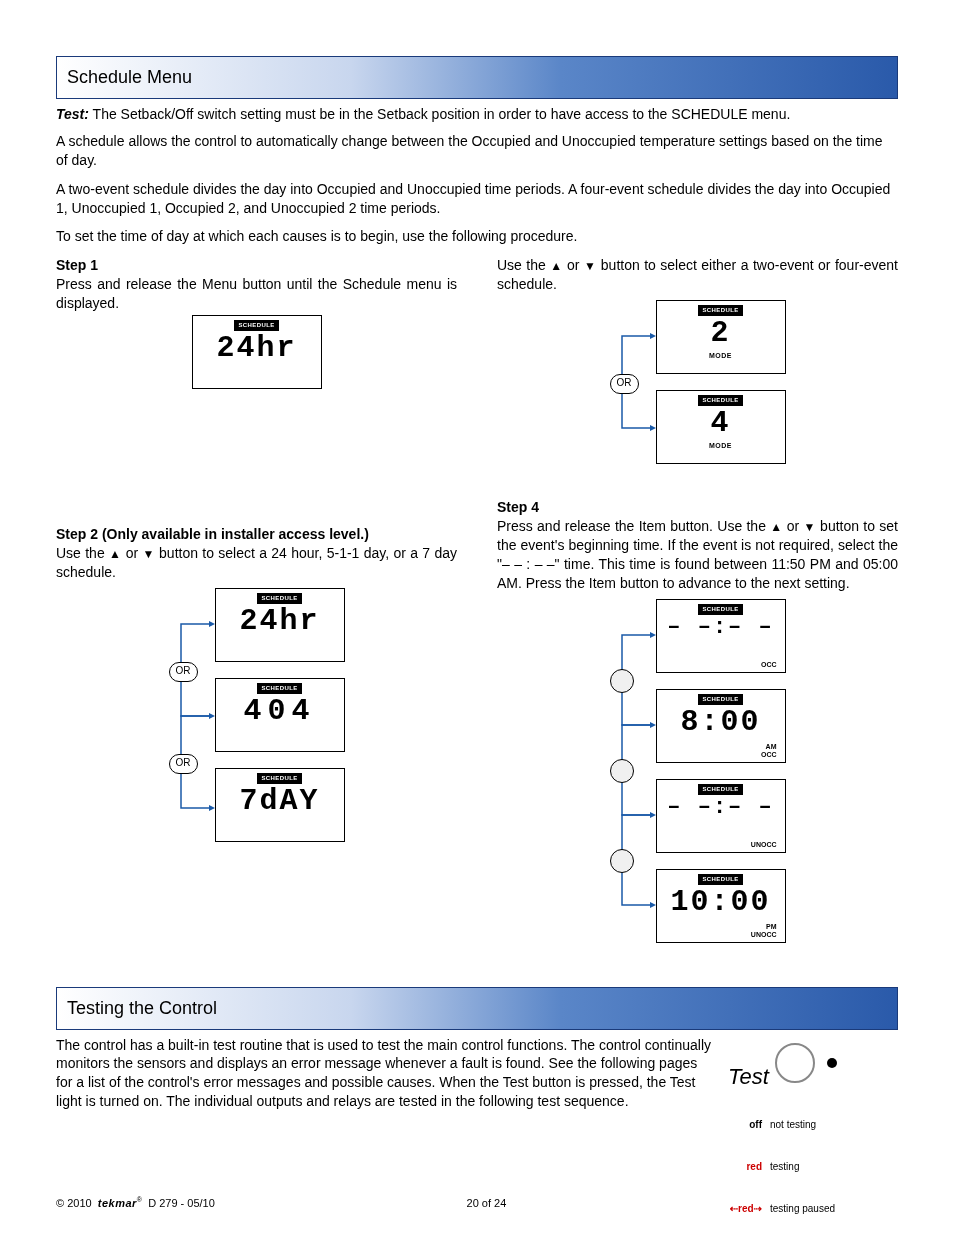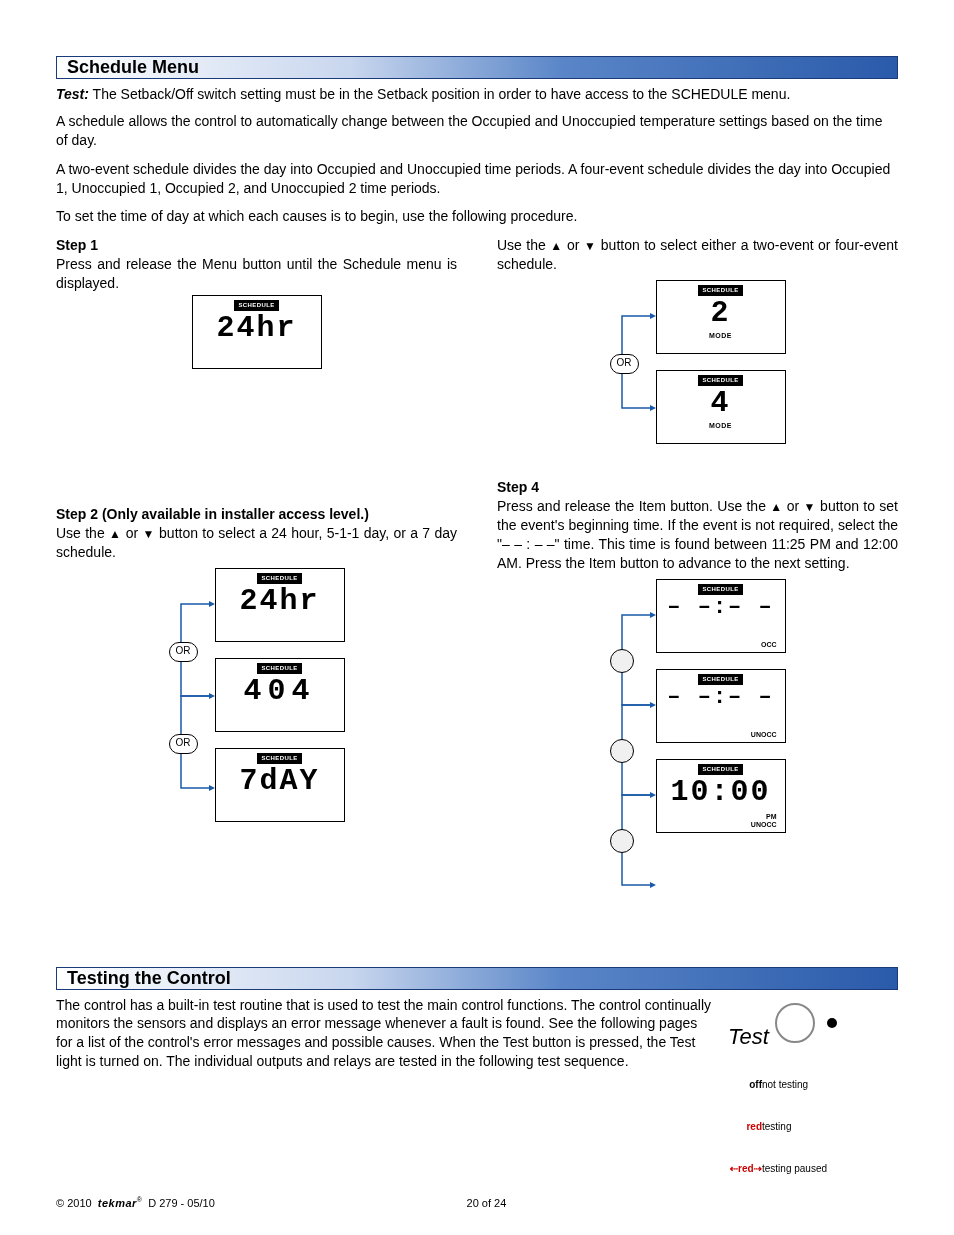--- a/index.html
+++ b/index.html
@@ -14,23 +14,23 @@
   .page {
     width: 954px;
     height: 1235px;
     box-sizing: border-box;
     padding: 56px 56px 20px 56px;
     position: relative;
   }
   .section-header {
     border: 1px solid #1a3a7a;
     background: linear-gradient(to right, #fff 0%, #c8d6ee 35%, #5a86c8 60%, #2a5aaa 100%);
-    padding: 0 10px;
+    padding: 10px 10px;
     font-size: 18px;
-    font-weight: bold;
+    font-weight: normal;
     color: #000;
     margin-bottom: 6px;
   }
   .note-line { margin-bottom: 8px; }
   .bold-italic { font-weight: bold; font-style: italic; }
   .subhead { font-weight: bold; margin-top: 4px; margin-bottom: 2px; }
   p { margin: 0 0 10px 0; line-height: 1.35; }
   .columns {
     display: flex;
     gap: 40px;
@@ -118,21 +118,21 @@
     font-size:11px;
     display:flex;
     justify-content:space-between;
     align-items:baseline;
   }
   .footer .brand { font-weight:bold; font-style:italic; letter-spacing:.5px; }
   .test-circle { width:36px; height:36px; border:2px solid #888; border-radius:50%; display:inline-block; vertical-align:middle; }
   .test-dot { width:10px; height:10px; border-radius:50%; background:#000; display:inline-block; vertical-align:middle; margin-left:6px; }
   .test-title { font-size:22px; font-style:italic;margin-top:28px; }
   .test-legend { margin-top:8px; font-size:10px; line-height:14px; }
-  .test-legend .row { display:flex; gap:0;margin-top:28px; }
+  .test-legend .row { display:flex; gap:8px;margin-top:28px; }
   .test-legend .lab { width:34px; text-align:right; }
   svg { display:block; }
 </style>
 </head>
 <body>
 
 <div class="page">
 
   <div class="section-header">
     <span>Schedule Menu</span>
@@ -222,21 +222,21 @@
             <span class="lcd-big">4</span>
             <span class="lcd-small">MODE</span>
           </div>
         </div>
       </div>
 
       <div style="height:10px"></div>
 
       <p style="margin-bottom:4px;">
         <span class="step-title">Step 4</span><br>
-        <span>Press and release the Item button. Use the </span><span class="arrow">▲</span><span> or </span><span class="arrow">▼</span><span> button to set the event's beginning time. If the event is not required, select the "– – : – –" time. This time is found between 11:25 PM and 12:00 AM. Press the Item button to advance to the next setting.</span>
+        <span>Press and release the Item button. Use the </span><span class="arrow">▲</span><span> or </span><span class="arrow">▼</span><span> button to set the event's beginning time. If the event is not required, select the "– – : – –" time. This time is found between 11:50 PM and 05:00 AM. Press the Item button to advance to the next setting.</span>
       </p>
       <div class="stack" style="justify-content:center;">
         <div style="position:relative; width:46px;">
           <svg width="46" height="370">
             <path d="M40 38 H12 V128 H40" stroke="#1a5aa8" stroke-width="1.5" fill="none"></path>
             <path d="M40 128 H12 V218 H40" stroke="#1a5aa8" stroke-width="1.5" fill="none"></path>
             <path d="M40 218 H12 V308 H40" stroke="#1a5aa8" stroke-width="1.5" fill="none"></path>
             <polygon points="40,35 46,38 40,41" fill="#1a5aa8"></polygon>
             <polygon points="40,125 46,128 40,131" fill="#1a5aa8"></polygon>
             <polygon points="40,215 46,218 40,221" fill="#1a5aa8"></polygon>
@@ -247,20 +247,26 @@
           <span class="blank-circle" style="position:absolute; left:0; top:252px;"></span>
         </div>
         <div class="stack-lcds">
           <div class="lcd">
             <span class="lcd-label">SCHEDULE</span>
             <span class="lcd-big" style="font-size:22px">– –:– –</span>
             <span class="lcd-sub">OCC</span>
           </div>
           <div class="lcd">
             <span class="lcd-label">SCHEDULE</span>
+            <span class="lcd-big">8:00</span>
+            <span class="lcd-sub" style="white-space:pre">AM
+OCC</span>
+          </div>
+          <div class="lcd">
+            <span class="lcd-label">SCHEDULE</span>
             <span class="lcd-big" style="font-size:22px">– –:– –</span>
             <span class="lcd-sub">UNOCC</span>
           </div>
           <div class="lcd">
             <span class="lcd-label">SCHEDULE</span>
             <span class="lcd-big">10:00</span>
             <span class="lcd-sub" style="white-space:pre">PM
 UNOCC</span>
           </div>
         </div>

